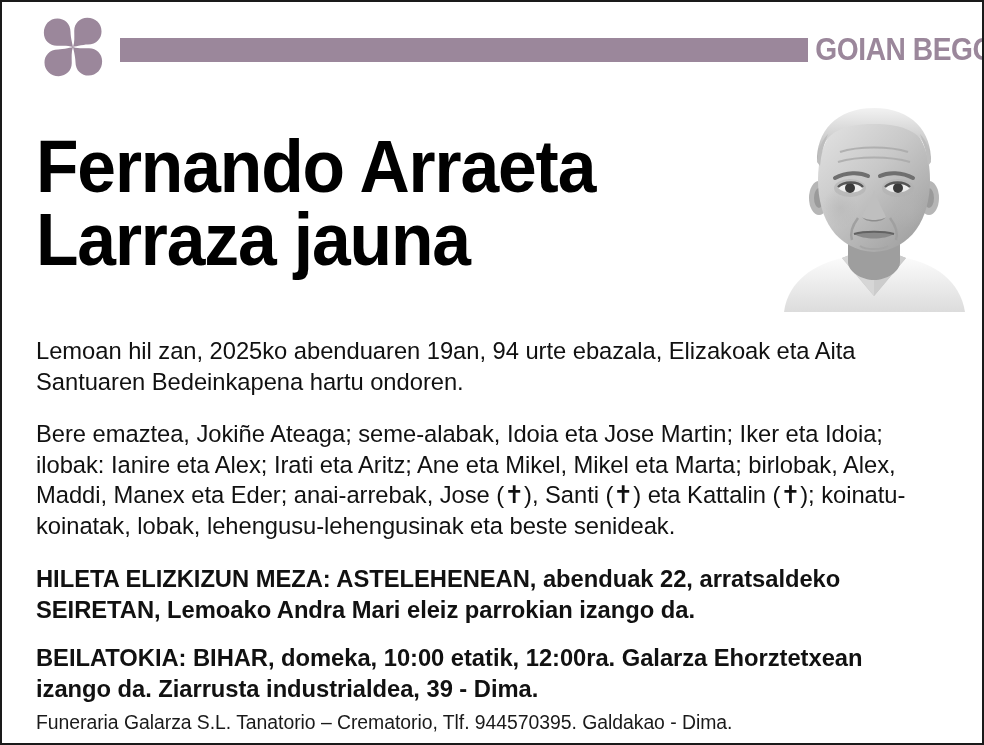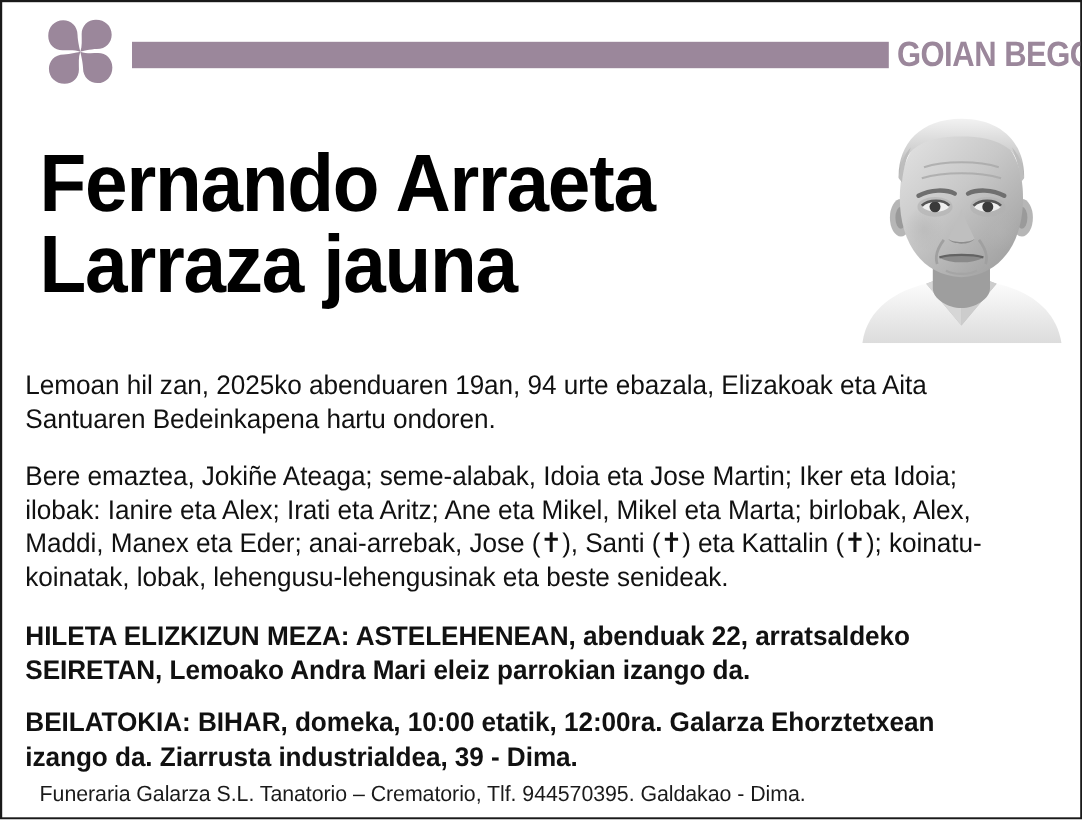--- a/index.html
+++ b/index.html
@@ -90,21 +90,21 @@
     line-height: 0.99;
     letter-spacing: -1.2px;
     color: #000000;
     transform: scaleX(0.94);
     transform-origin: left top;
   }
 
   
   .body-area {
     position: absolute;
-    left: 21px;
+    left: 34px;
     top: 334px;
     width: 908px;
   }
 
   .para {
     font-family: "Liberation Sans Narrow", "Liberation Sans", sans-serif;
     font-size: 24.5px;
     line-height: 1.26;
     color: #111111;
     letter-spacing: -0.05px;

